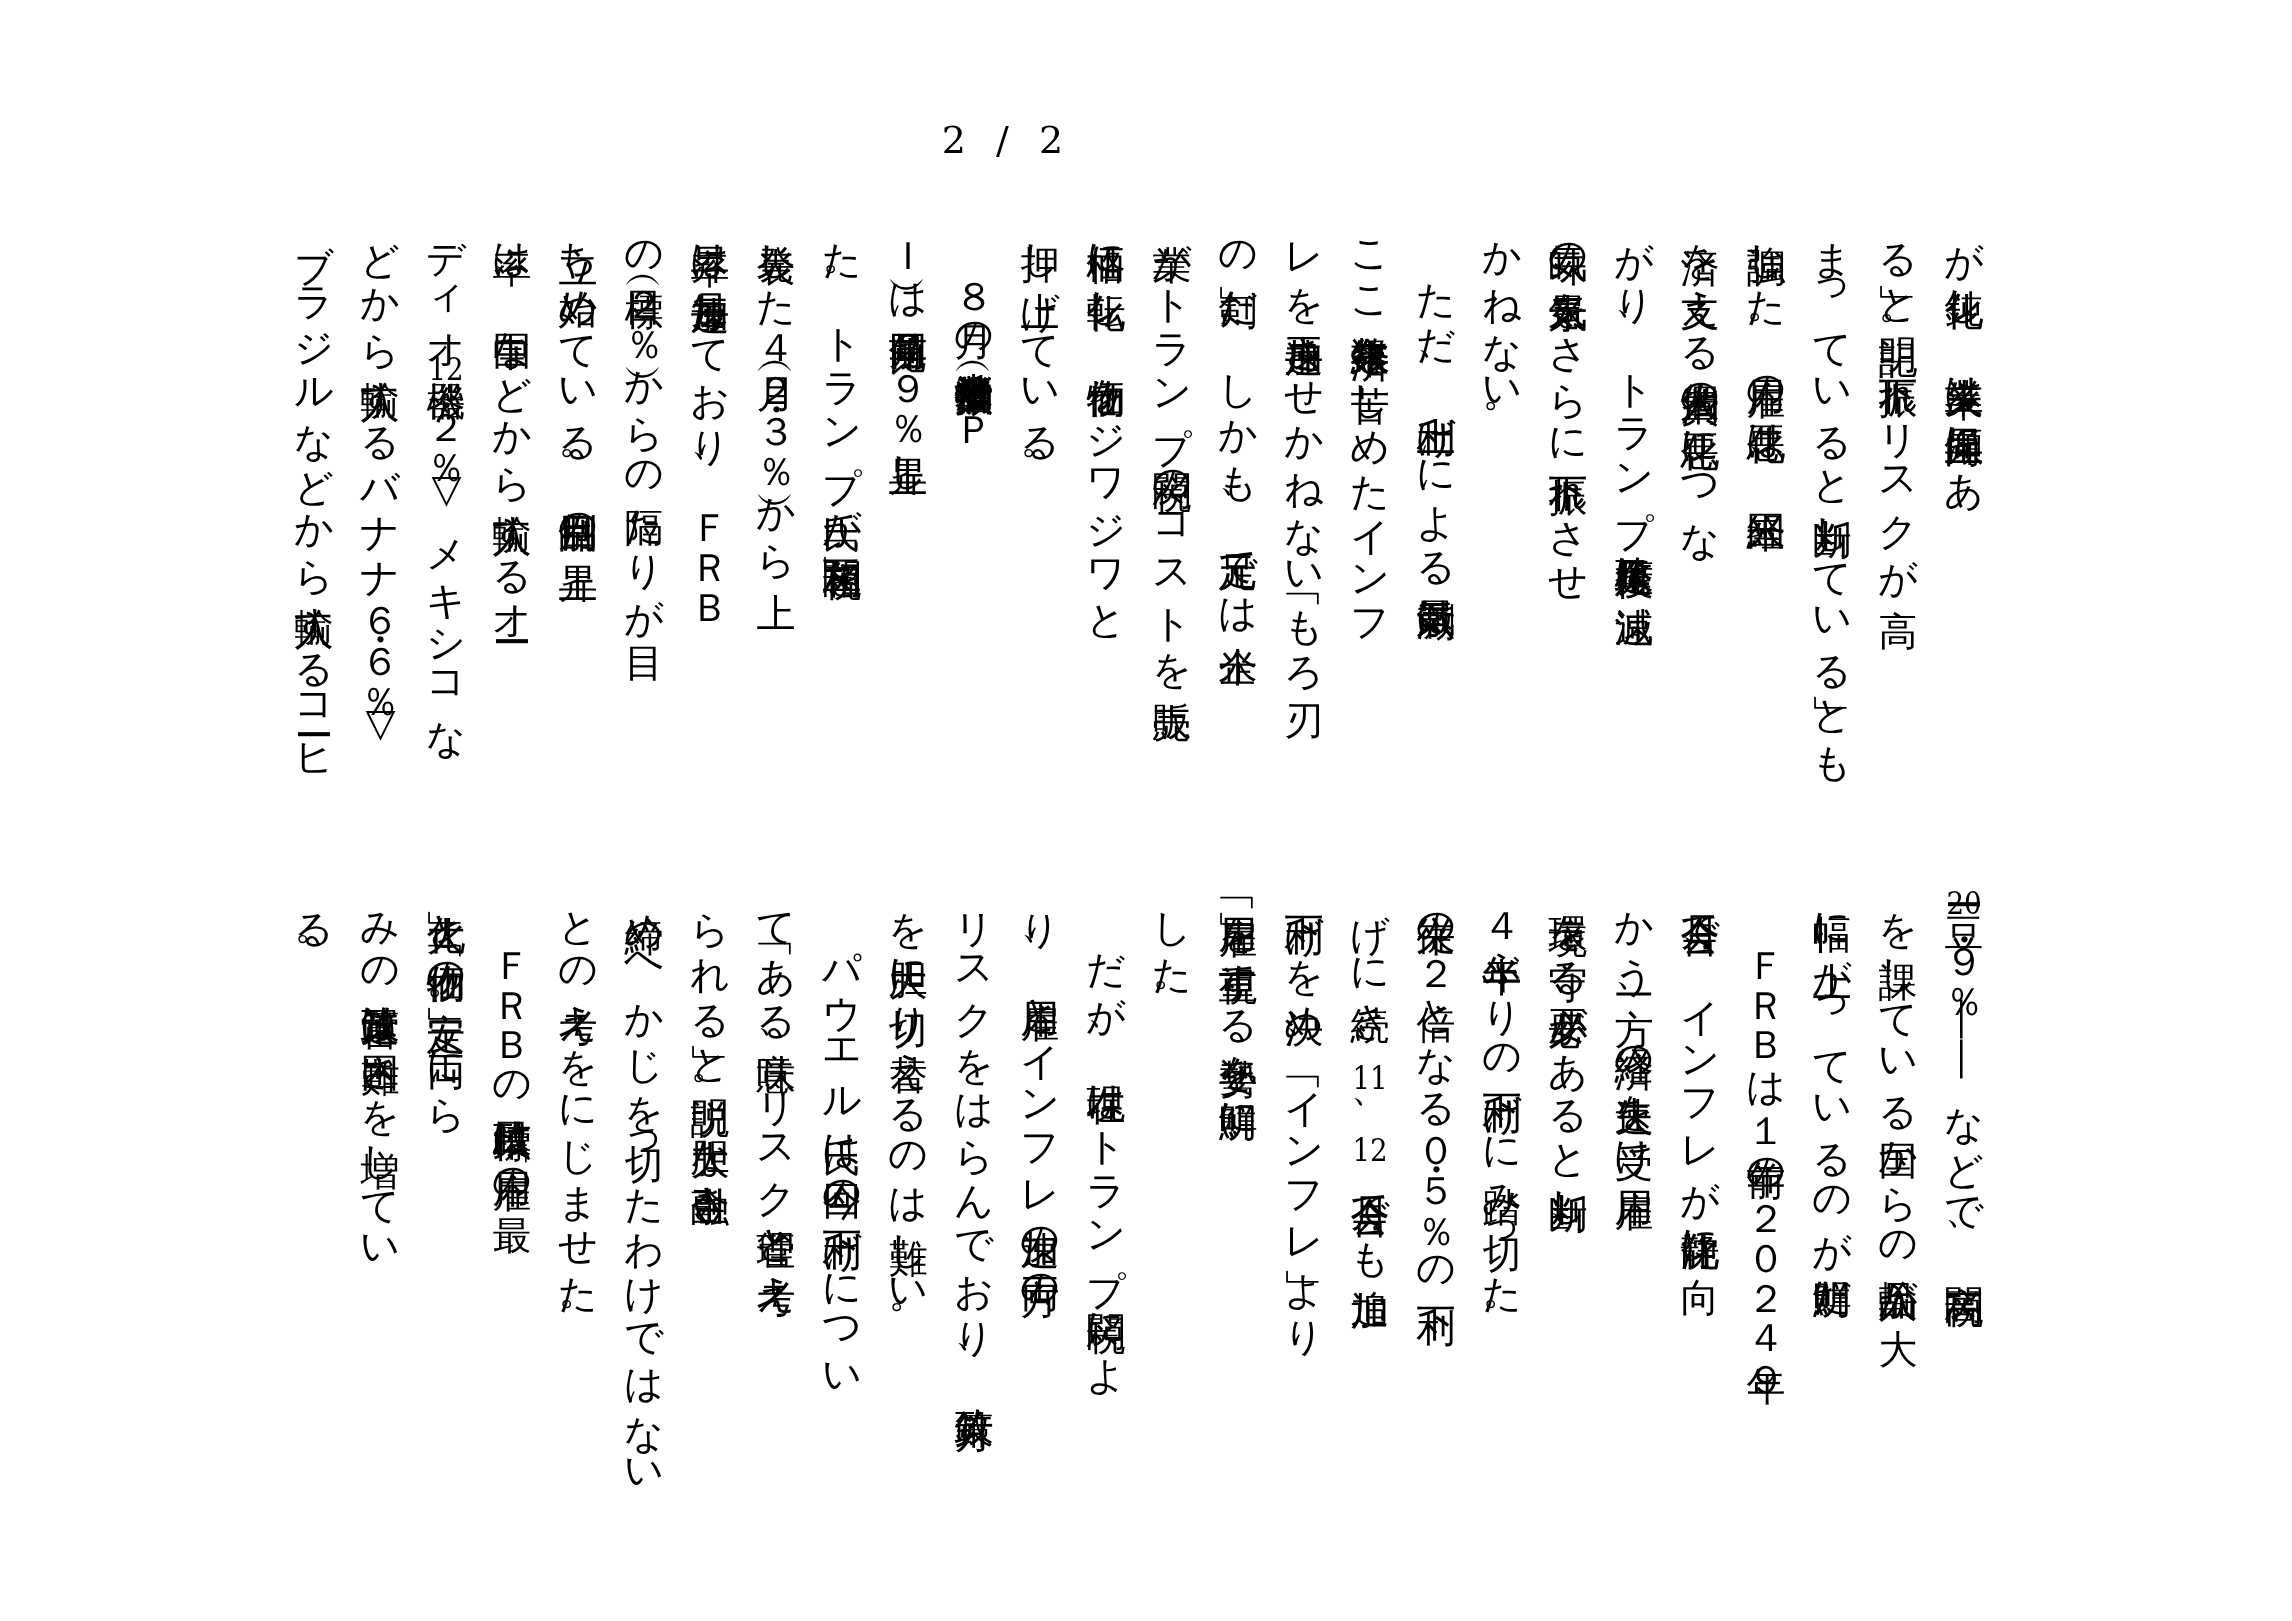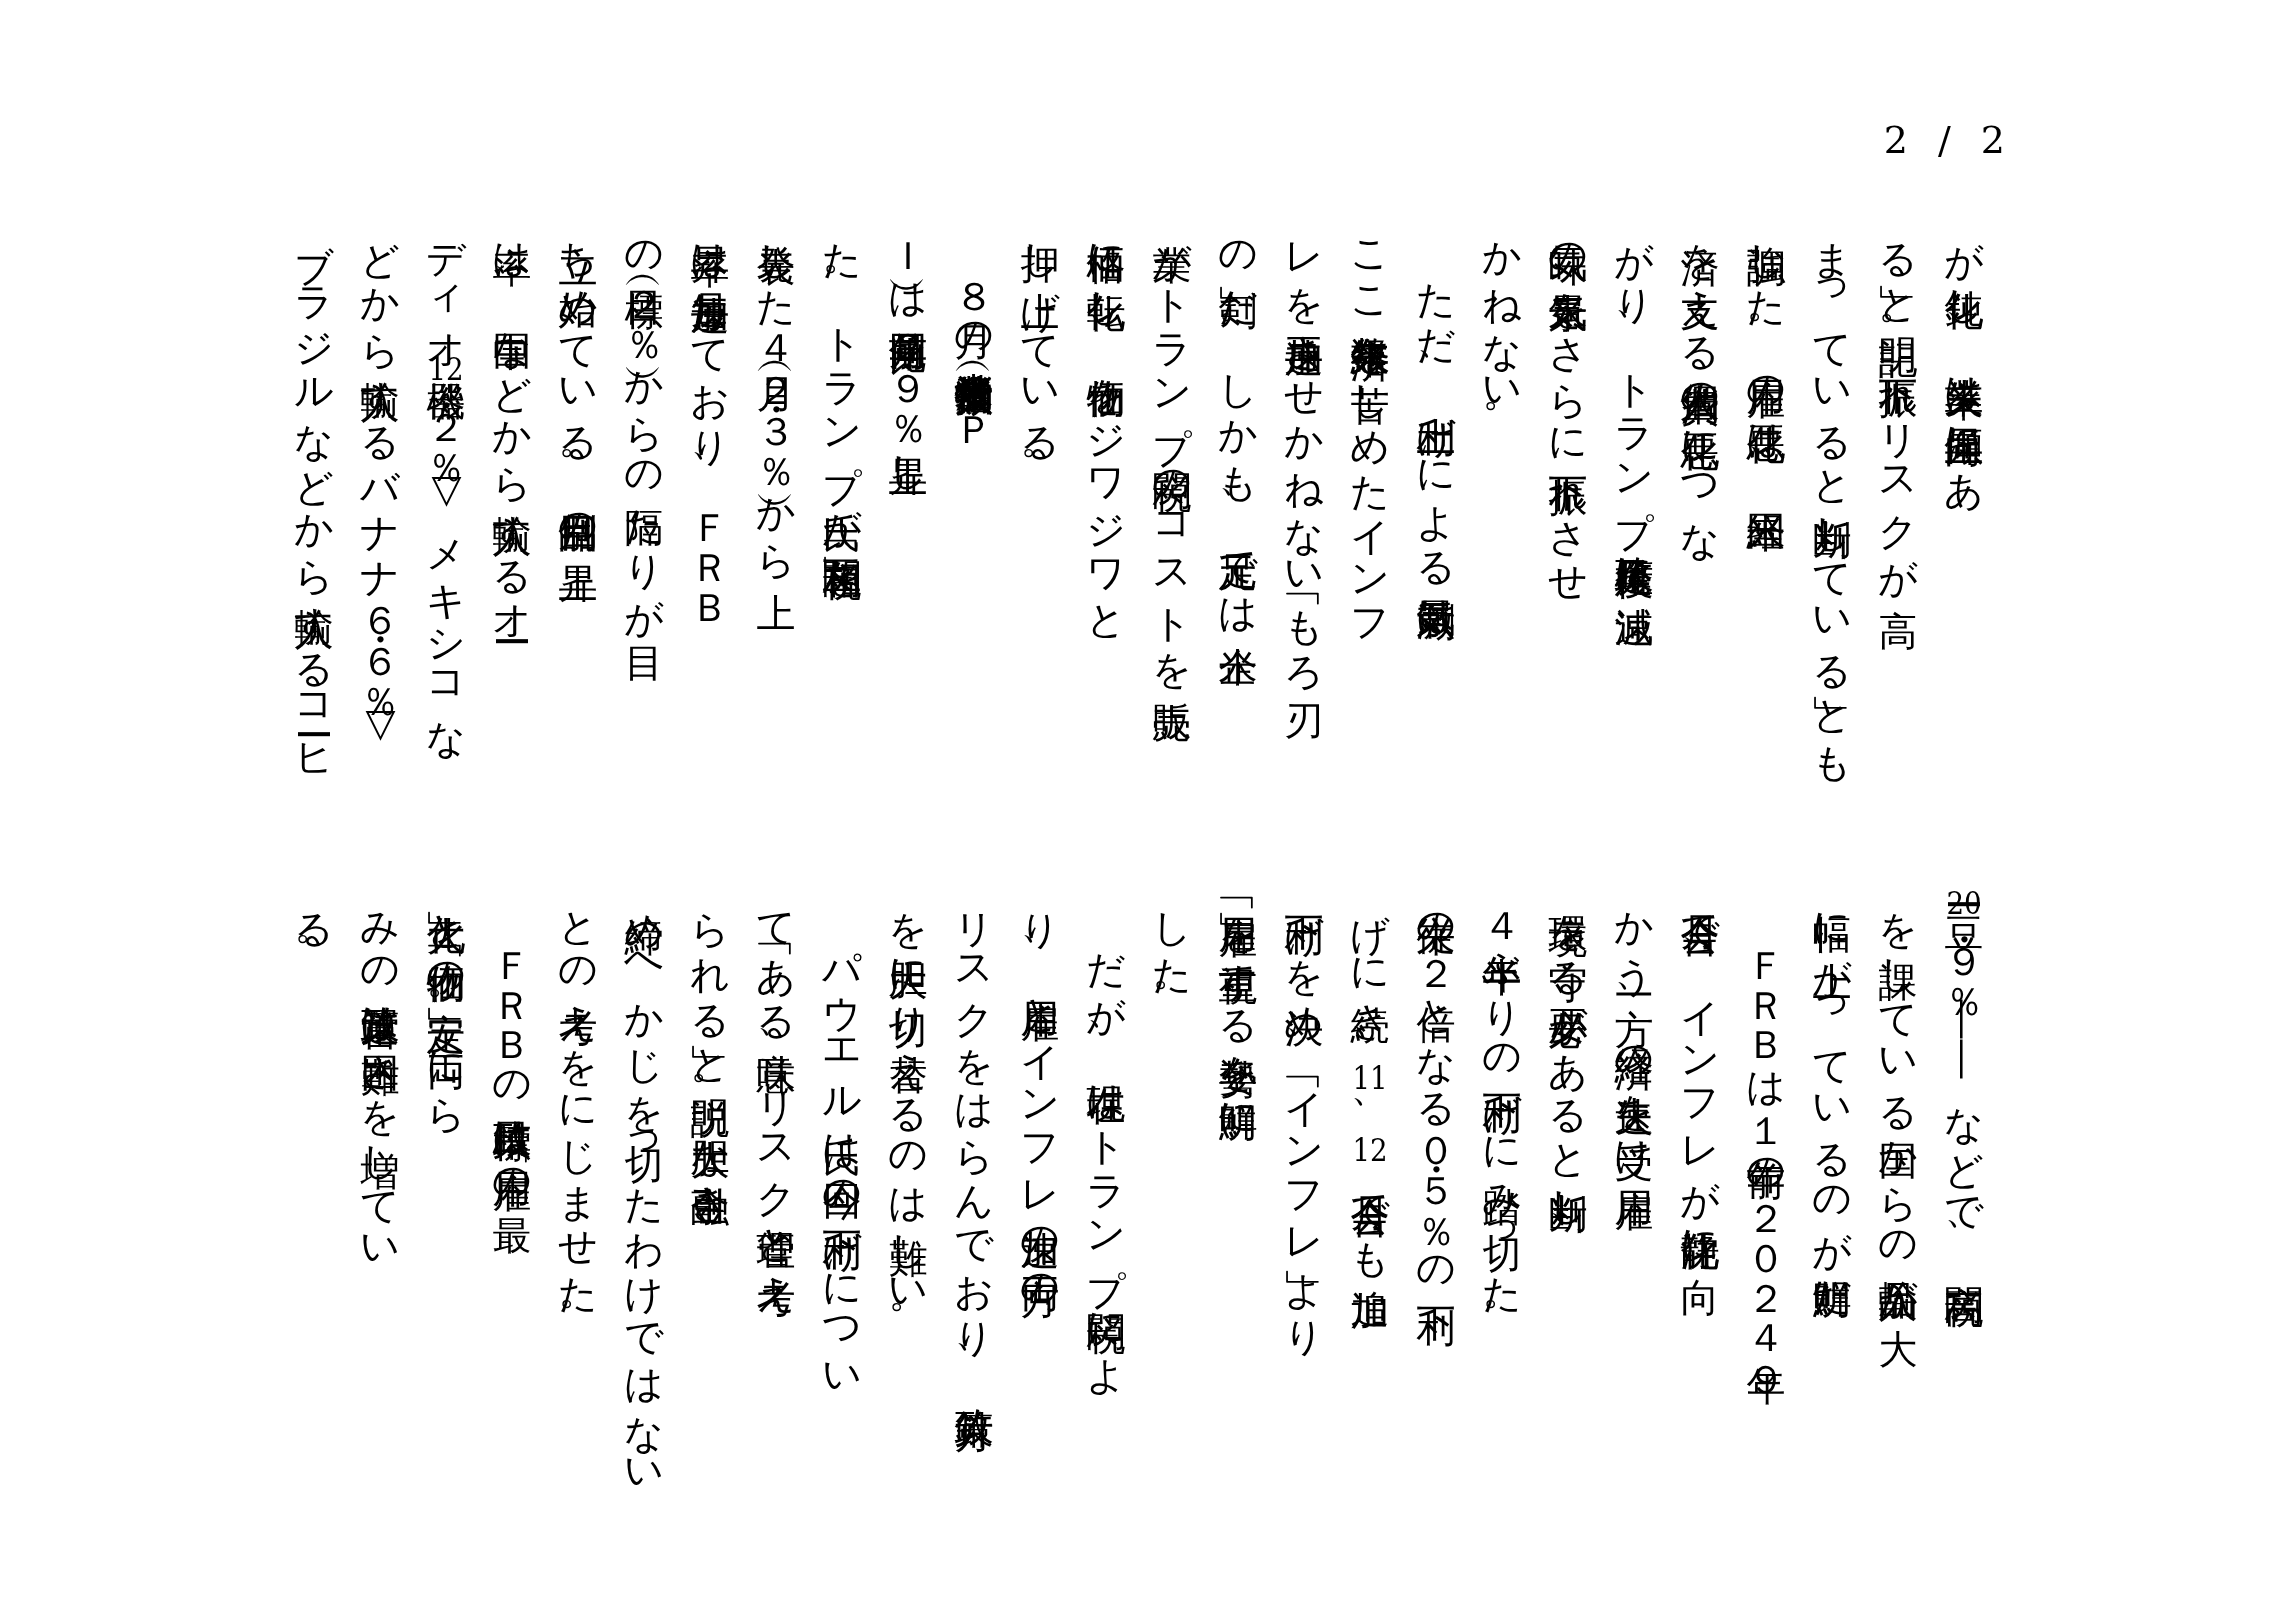--- a/index.html
+++ b/index.html
@@ -16,21 +16,21 @@
     position: absolute;
     inset: 0;
     background: #ffffff;
     overflow: hidden;
   }
   .page-number {
     position: absolute;
     top: 118px;
     left: 0;
     width: 2014px;
-    text-align: right;
+    text-align: center;
     font-size: 38px;
     letter-spacing: 9px;
     color: #000000;
   }
   .text-block {
     position: absolute;
     right: 296px;
     height: 699px;
     writing-mode: vertical-rl;
     text-orientation: mixed;

